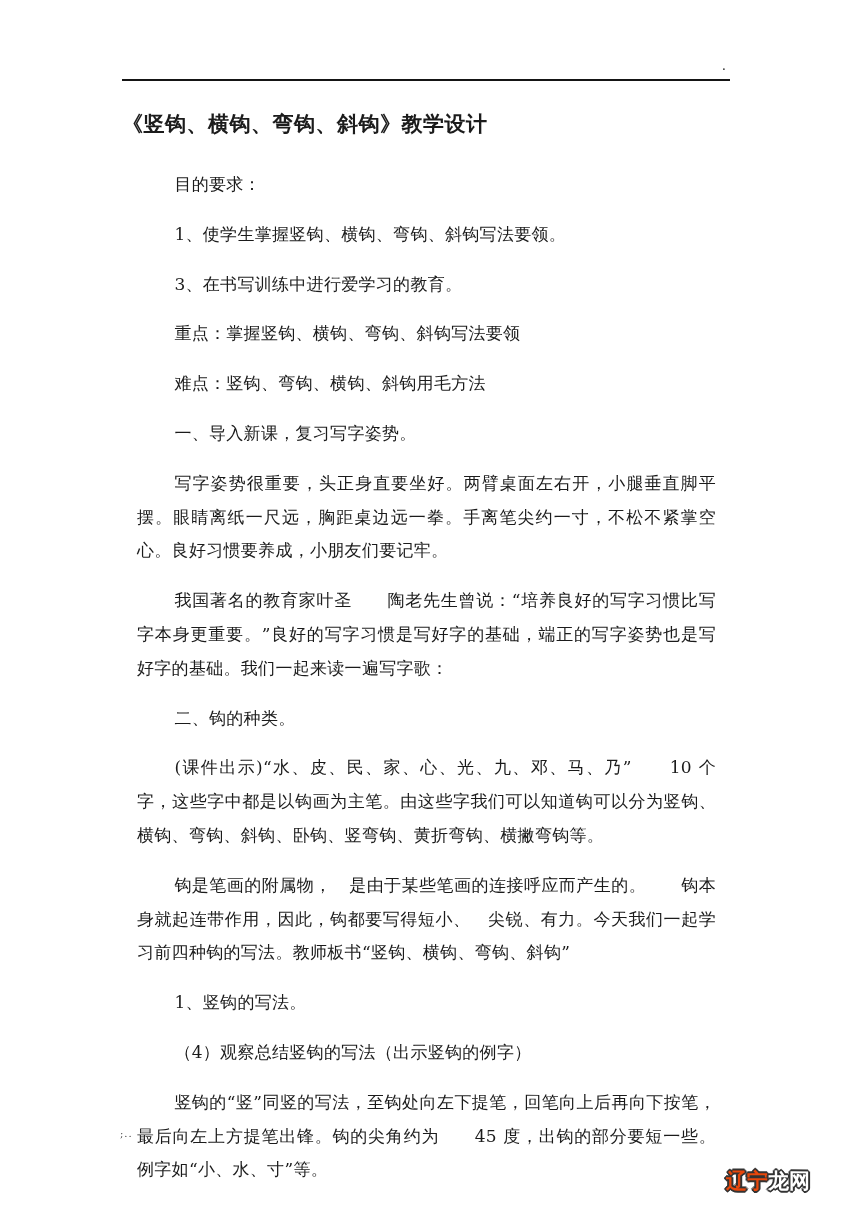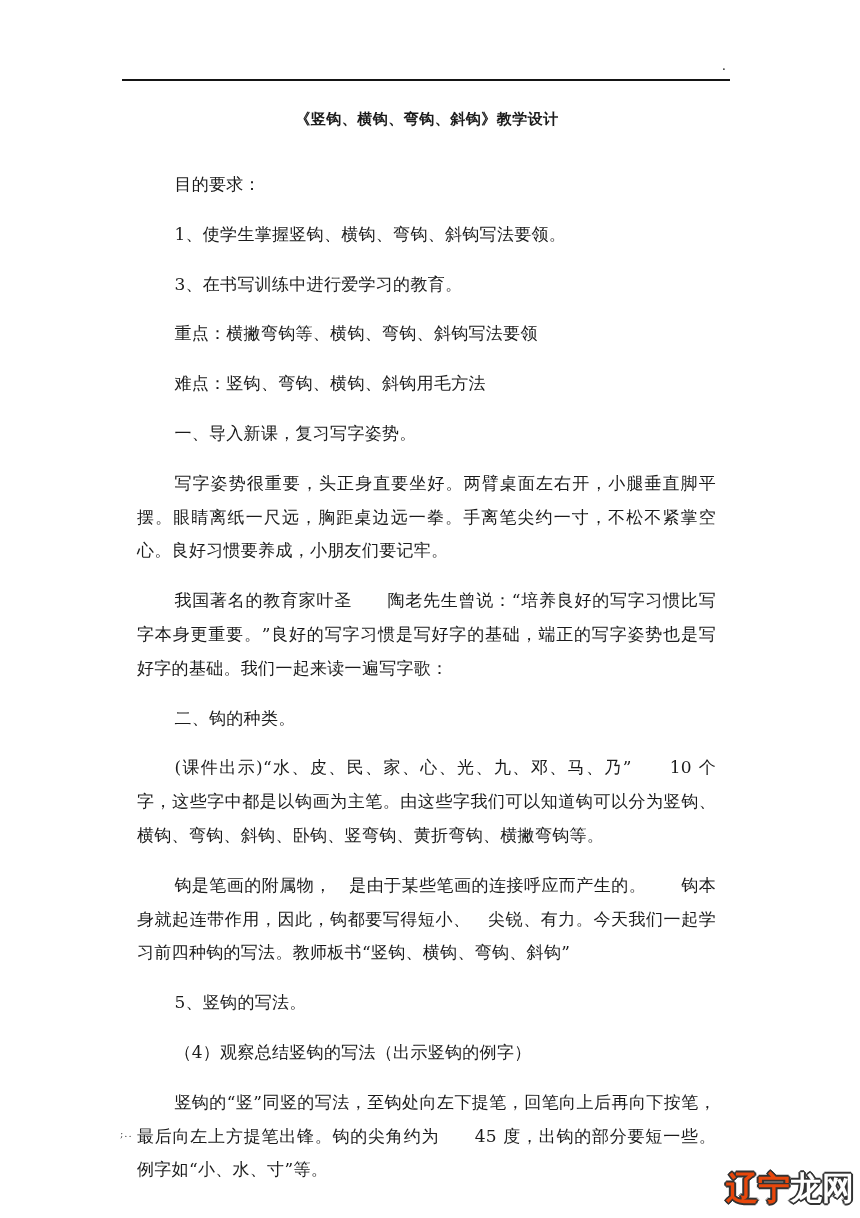--- a/index.html
+++ b/index.html
@@ -17,39 +17,39 @@
     width: 608px; height: 2px;
     background: #151515;
   }
   .top-dot {
     position: absolute; left: 722px; top: 60px;
     font-size: 12px; line-height: 1; color: #111;
   }
   .title {
     position: absolute; top: 110px; left: 122px; width: 610px;
     margin: 0;
-    text-align: center;
-    font-size: 15px; font-weight: 600;
+    text-align: left;
+    font-size: 21px; font-weight: 600;
     letter-spacing: 0.5px;
   }
   .doc-body {
     position: absolute; top: 152px; left: 121px; width: 611px;
     font-size: 17px;
     line-height: 33.8px;
     text-align: justify;
     letter-spacing: 0.3px;
   }
   .para { margin: 16px; text-indent: 2.2em; }
   .footer-mark {
     position: absolute; left: 120px; top: 1128px;
     font-size: 10px; color: #3a3a3a; letter-spacing: 1px;
   }
   .watermark {
     position: absolute; left: 726px; top: 1167px;
-    font-size: 32px; font-weight: bold;
+    font-size: 21px; font-weight: bold;
     font-family: "DejaVu Sans", "Liberation Sans", sans-serif;
     white-space: nowrap;
     letter-spacing: 0;
   }
   .wm {
     text-shadow:
       -2px 0 0 var(--oc), 2px 0 0 var(--oc),
       0 -2px 0 var(--oc), 0 2px 0 var(--oc),
       -1px -1px 0 var(--oc), 1px -1px 0 var(--oc),
       -1px 1px 0 var(--oc), 1px 1px 0 var(--oc);
@@ -64,29 +64,29 @@
 
   <div class="top-dot">.</div>
 
   <h1 class="title">《竖钩、横钩、弯钩、斜钩》教学设计</h1>
 
   <div class="doc-body">
 
   <p class="para">目的要求：</p>
       <p class="para">1、使学生掌握竖钩、横钩、弯钩、斜钩写法要领。</p>
       <p class="para">3、在书写训练中进行爱学习的教育。</p>
-      <p class="para">重点：横撇弯钩等、横钩、弯钩、斜钩写法要领</p>
+      <p class="para">重点：掌握竖钩、横钩、弯钩、斜钩写法要领</p>
       <p class="para">难点：竖钩、弯钩、横钩、斜钩用毛方法</p>
       <p class="para">一、导入新课，复习写字姿势。</p>
       <p class="para">写字姿势很重要，头正身直要坐好。两臂桌面左右开，小腿垂直脚平摆。眼睛离纸一尺远，胸距桌边远一拳。手离笔尖约一寸，不松不紧掌空心。良好习惯要养成，小朋友们要记牢。</p>
       <p class="para">我国著名的教育家叶圣　　陶老先生曾说：“培养良好的写字习惯比写字本身更重要。”良好的写字习惯是写好字的基础，端正的写字姿势也是写好字的基础。我们一起来读一遍写字歌：</p>
       <p class="para">二、钩的种类。</p>
       <p class="para">(课件出示)“水、皮、民、家、心、光、九、邓、马、乃”　　10 个字，这些字中都是以钩画为主笔。由这些字我们可以知道钩可以分为竖钩、横钩、弯钩、斜钩、卧钩、竖弯钩、黄折弯钩、横撇弯钩等。</p>
       <p class="para">钩是笔画的附属物，　是由于某些笔画的连接呼应而产生的。　　钩本身就起连带作用，因此，钩都要写得短小、　尖锐、有力。今天我们一起学习前四种钩的写法。教师板书“竖钩、横钩、弯钩、斜钩”</p>
-      <p class="para">5、竖钩的写法。</p>
+      <p class="para">1、竖钩的写法。</p>
       <p class="para">（4）观察总结竖钩的写法（出示竖钩的例字）</p>
       <p class="para">竖钩的“竖”同竖的写法，至钩处向左下提笔，回笔向上后再向下按笔，最后向左上方提笔出锋。钩的尖角约为　　45 度，出钩的部分要短一些。例字如“小、水、寸”等。</p>
     </div>
 
   <div class="footer-mark">;..</div>
 
   <div class="watermark"><span class="wm" style="color: rgb(232, 71, 11); --oc: #333333;">辽宁</span><span class="wm" style="color: rgb(255, 255, 255); --oc: #333333;">龙网</span></div>
 
 </div>
 

